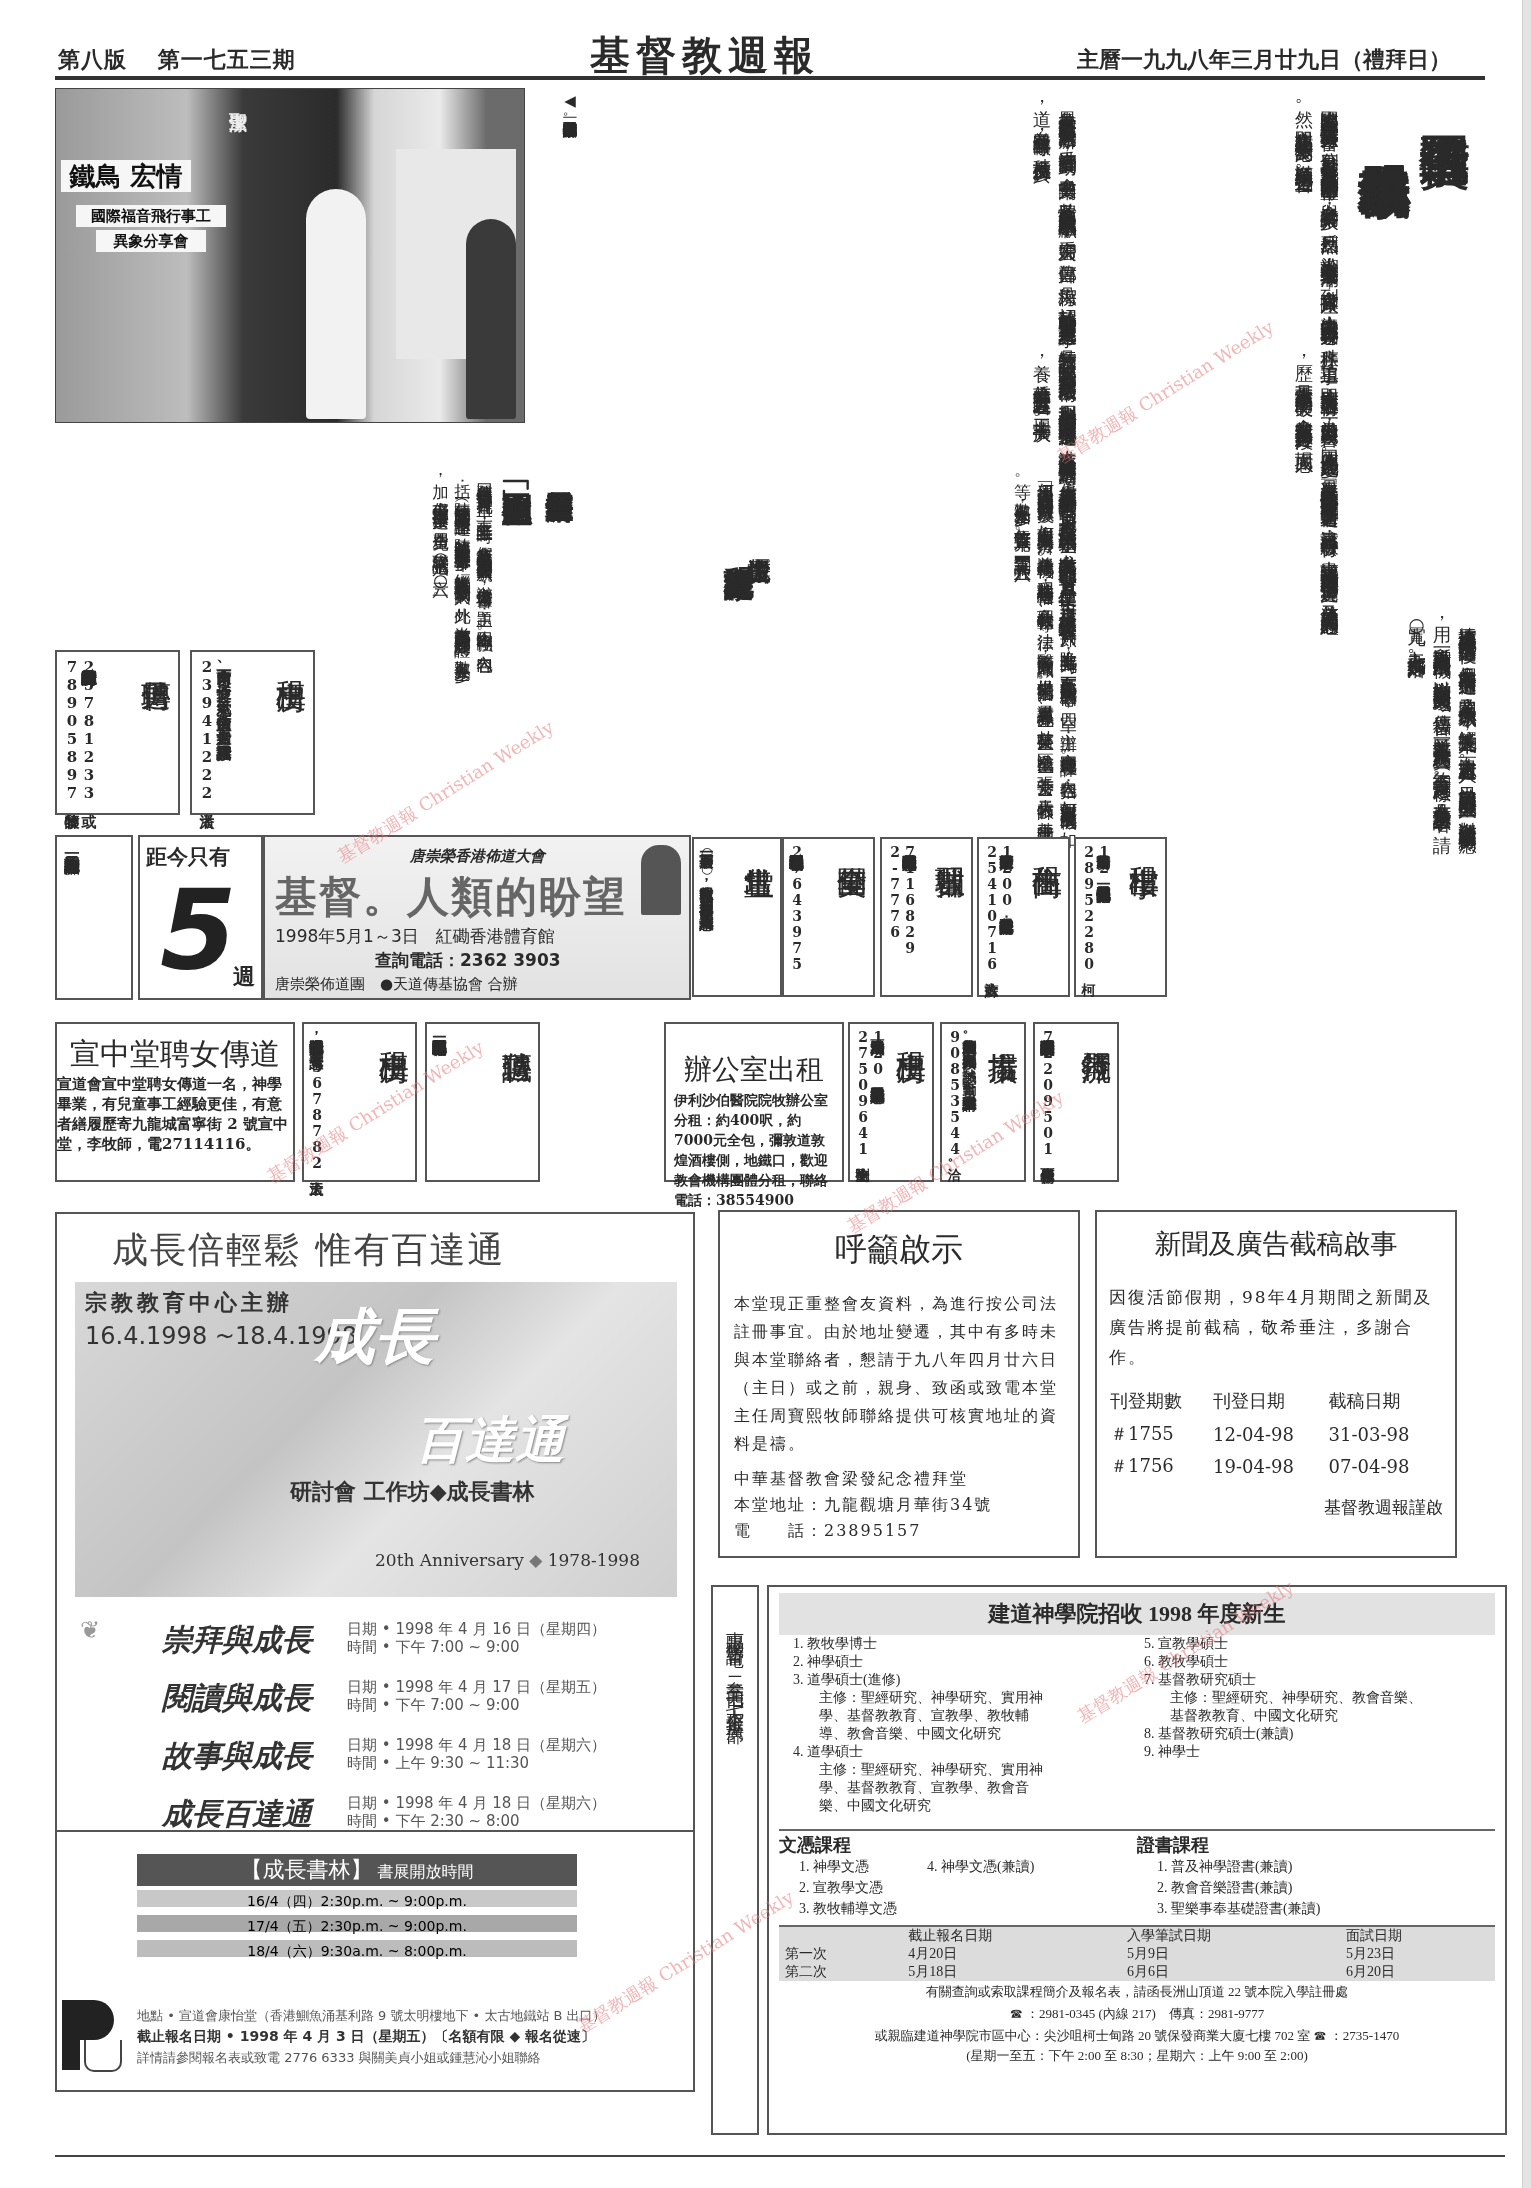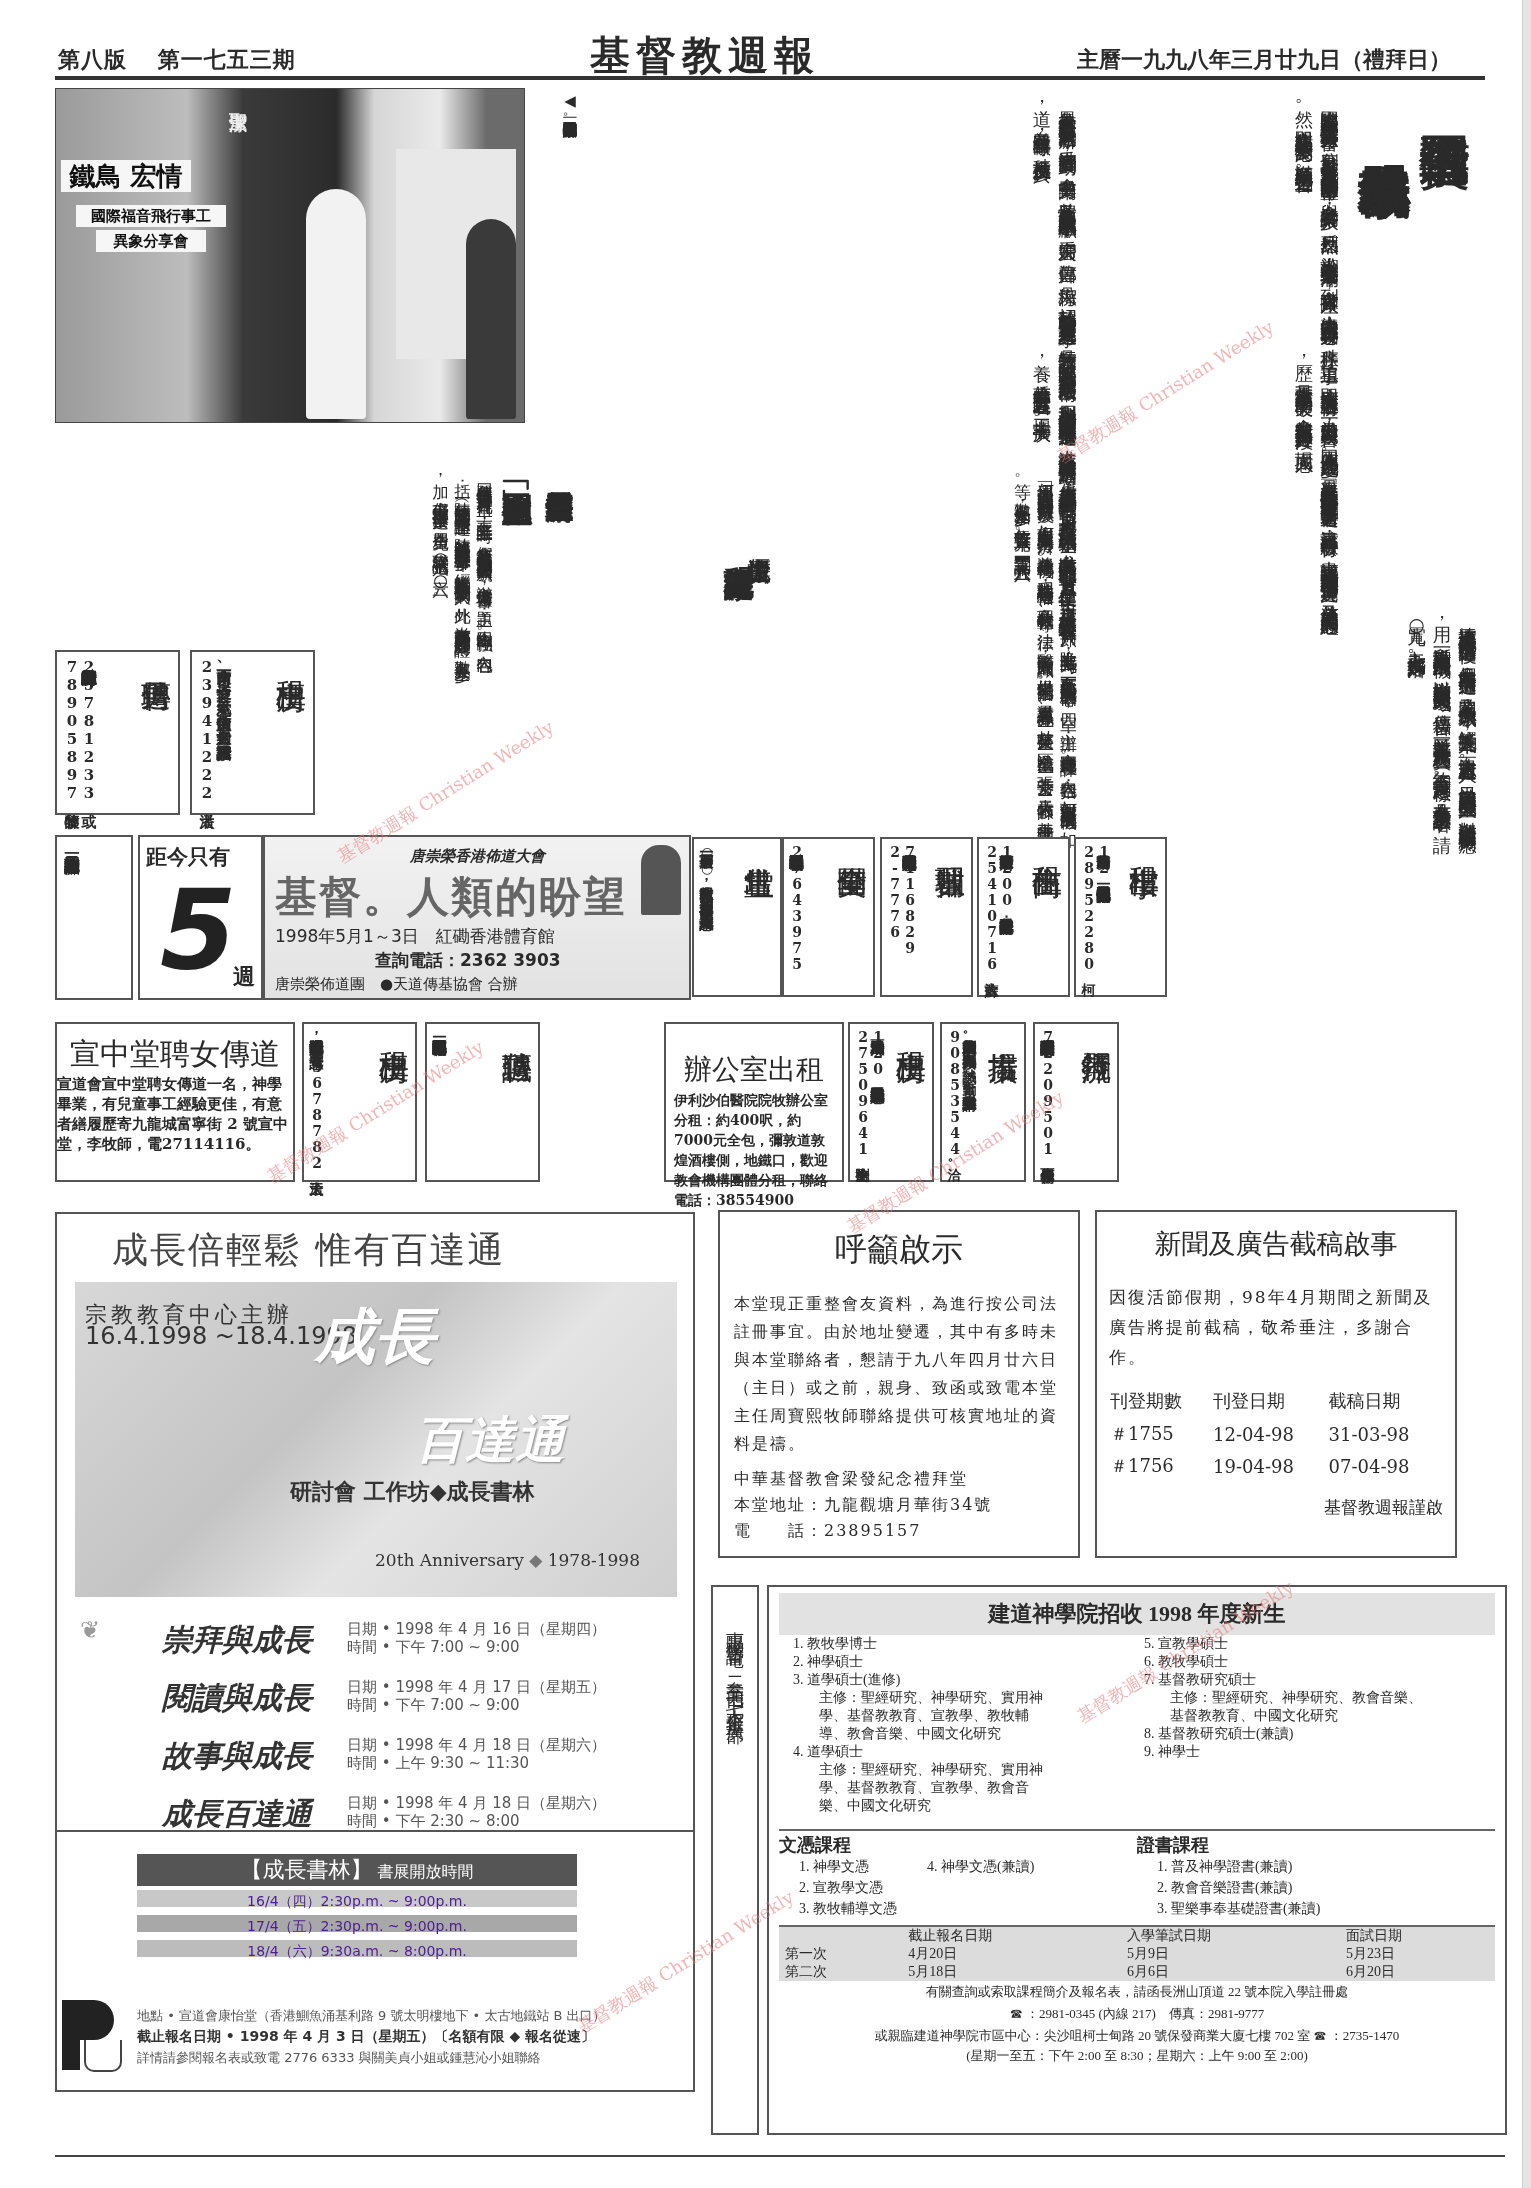--- a/index.html
+++ b/index.html
@@ -29,21 +29,21 @@
   .ad-title{font-family:"DejaVu Sans",sans-serif;font-size:30px;line-height:32px;}
   .ad-text{font-size:16px;line-height:19px;font-weight:bold;}
   
   .wm{position:absolute;color:#e8787a;opacity:.55;font-size:18px;transform:rotate(-32deg);white-space:nowrap;pointer-events:none;font-family:"DejaVu Serif",serif;}
   
   .gad{left:55px;top:1212px;width:640px;height:620px;}
   .growth-banner{background:linear-gradient(135deg,#d8d8d8,#c4c4c4 40%,#e4e4e4 60%,#cfcfcf);}
   .evt-title{font-size:30px;font-weight:bold;font-style:italic;font-family:"DejaVu Sans",sans-serif;color:#333;}
   .evt-info{font-size:15px;line-height:18px;color:#555;font-family:"DejaVu Sans",sans-serif;}
   .leaf{width:26px;height:22px;color:#999;font-size:24px;line-height:22px;text-align:center;}
-  .hours-bar{height:17px;font-size:14px;line-height:22px;text-align:center;color:#4c1d95;font-family:"DejaVu Sans",sans-serif;}
+  .hours-bar{height:17px;font-size:14px;line-height:22px;text-align:center;color:#000000;font-family:"DejaVu Sans",sans-serif;}
   table{border-collapse:collapse;}
   .jd td{padding:0 6px;}
 </style>
 </head>
 <body>
 
 <div class="page-edge"></div>
 
 <div class="abs mast-left">
   <span>第八版</span>
@@ -153,21 +153,21 @@
   <div class="vt ad-text" style="height:145px;font-size:14px;line-height:15px;">負責籌劃及推廣產品。喜歡與人接觸，熱誠，勤奮，對工作者請致電吳小姐90853544洽。</div>
 </div>
 <div class="abs box" style="left:1033px;top:1022px;width:86px;height:160px;padding:5px;">
   <div class="vt ad-title" style="float:right;height:145px;">流行鋼琴</div>
   <div class="vt ad-text" style="height:145px;font-size:14px;line-height:15px;">基本樂理和絃伴奏技巧並獨奏演繹注重實踐有興趣請聯絡72209501何先生初學亦可</div>
 </div>
 
 <div class="abs box gad">
   <div class="sans" style="position:absolute;left:55px;top:12px;font-size:36px;color:#444;letter-spacing:2px;">成長倍輕鬆 惟有百達通</div>
   <div class="growth-banner" style="position:absolute;left:18px;top:68px;width:602px;height:315px;">
-    <div class="sans" style="position:absolute;left:10px;top:18px;font-size:22px;font-weight:normal;letter-spacing:4px;color:#333;">宗教教育中心主辦</div>
+    <div class="sans" style="position:absolute;left:10px;top:6px;font-size:22px;font-weight:bold;letter-spacing:4px;color:#333;">宗教教育中心主辦</div>
     <div class="sans" style="position:absolute;left:10px;top:40px;font-size:24px;color:#333;">16.4.1998 ~18.4.1998</div>
     <div class="sans" style="position:absolute;left:240px;top:15px;font-size:60px;font-weight:bold;font-style:italic;color:#fff;text-shadow:1px 1px 2px #888;">成長</div>
     <div class="sans" style="position:absolute;left:340px;top:125px;font-size:50px;font-weight:bold;font-style:italic;color:#fff;text-shadow:1px 1px 2px #888;">百達通</div>
     <div class="sans" style="position:absolute;left:215px;top:195px;font-size:22px;font-weight:bold;color:#333;">研討會 工作坊◆成長書林</div>
     <div style="position:absolute;left:300px;top:268px;font-size:17px;color:#333;">
       <span>20th Anniversary</span>
       <span style="color:#777;">◆</span>
       <span>1978-1998</span>
     </div>
   </div>

